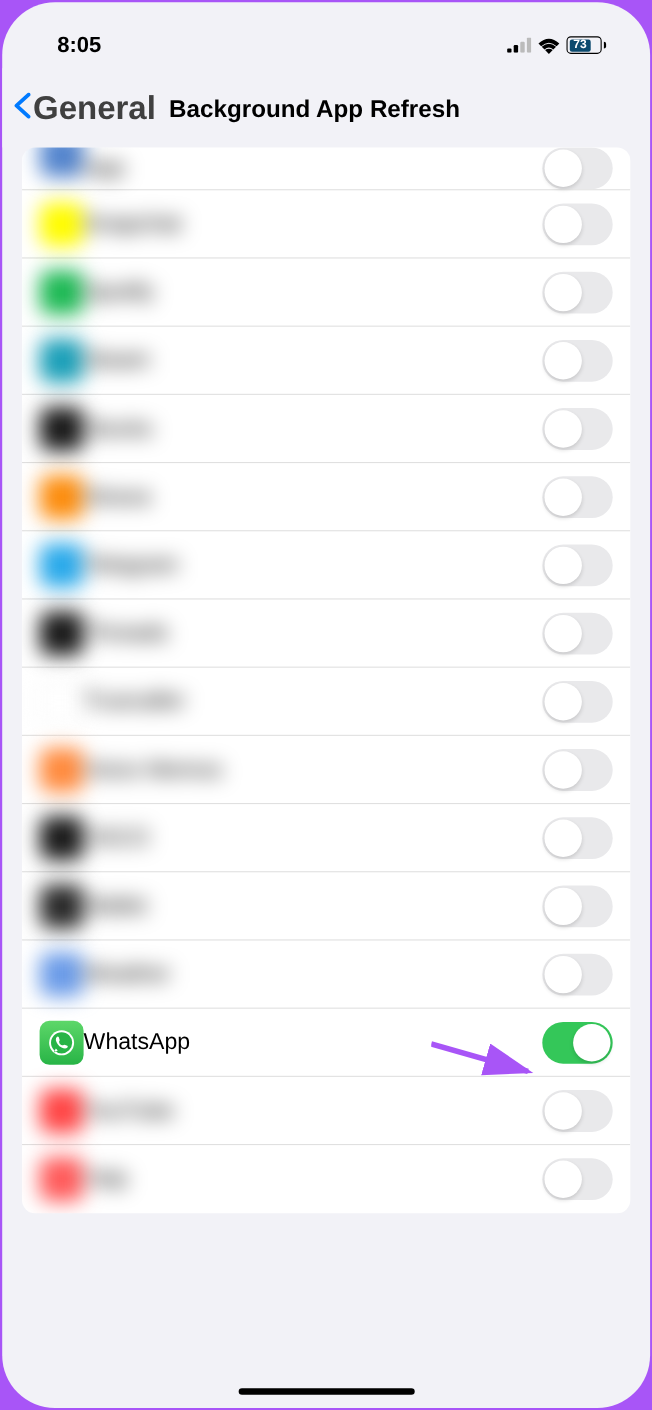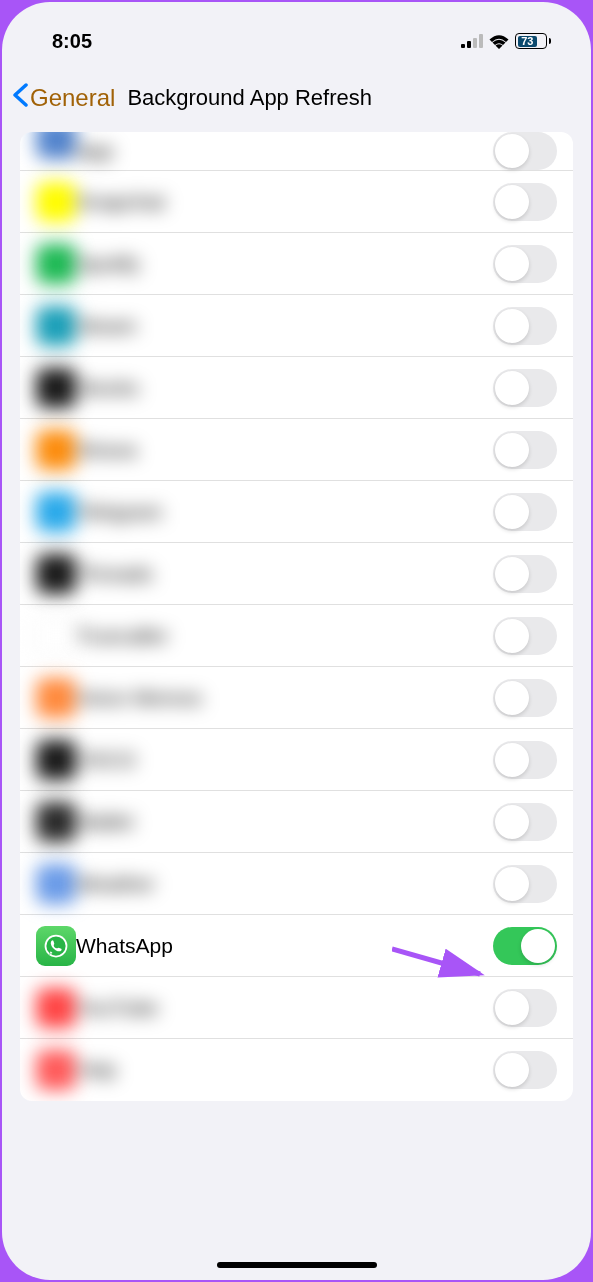--- a/index.html
+++ b/index.html
@@ -78,32 +78,32 @@
     .nav-header {
       display: flex;
       align-items: center;
       padding: 20px 16px 18px 10px;
       background: #f2f2f7;
       gap: 4px;
     }
     .back-button {
       display: flex;
       align-items: center;
-      color: #a16207;
-      font-size: 24px;
-      font-weight: 400;
+      color: #404040;
+      font-size: 30px;
+      font-weight: 700;
       gap: 2px;
     }
     .back-chevron {
       font-size: 28px;
       font-weight: 500;
     }
     .page-title {
       font-size: 22px;
-      font-weight: 400;
+      font-weight: 700;
       color: #000;
       margin-left: 8px;
       text-align: center;
     }
     .list-container {
       background: #fff;
       margin: 0 18px;
       border-radius: 12px;
       overflow: hidden;
     }

